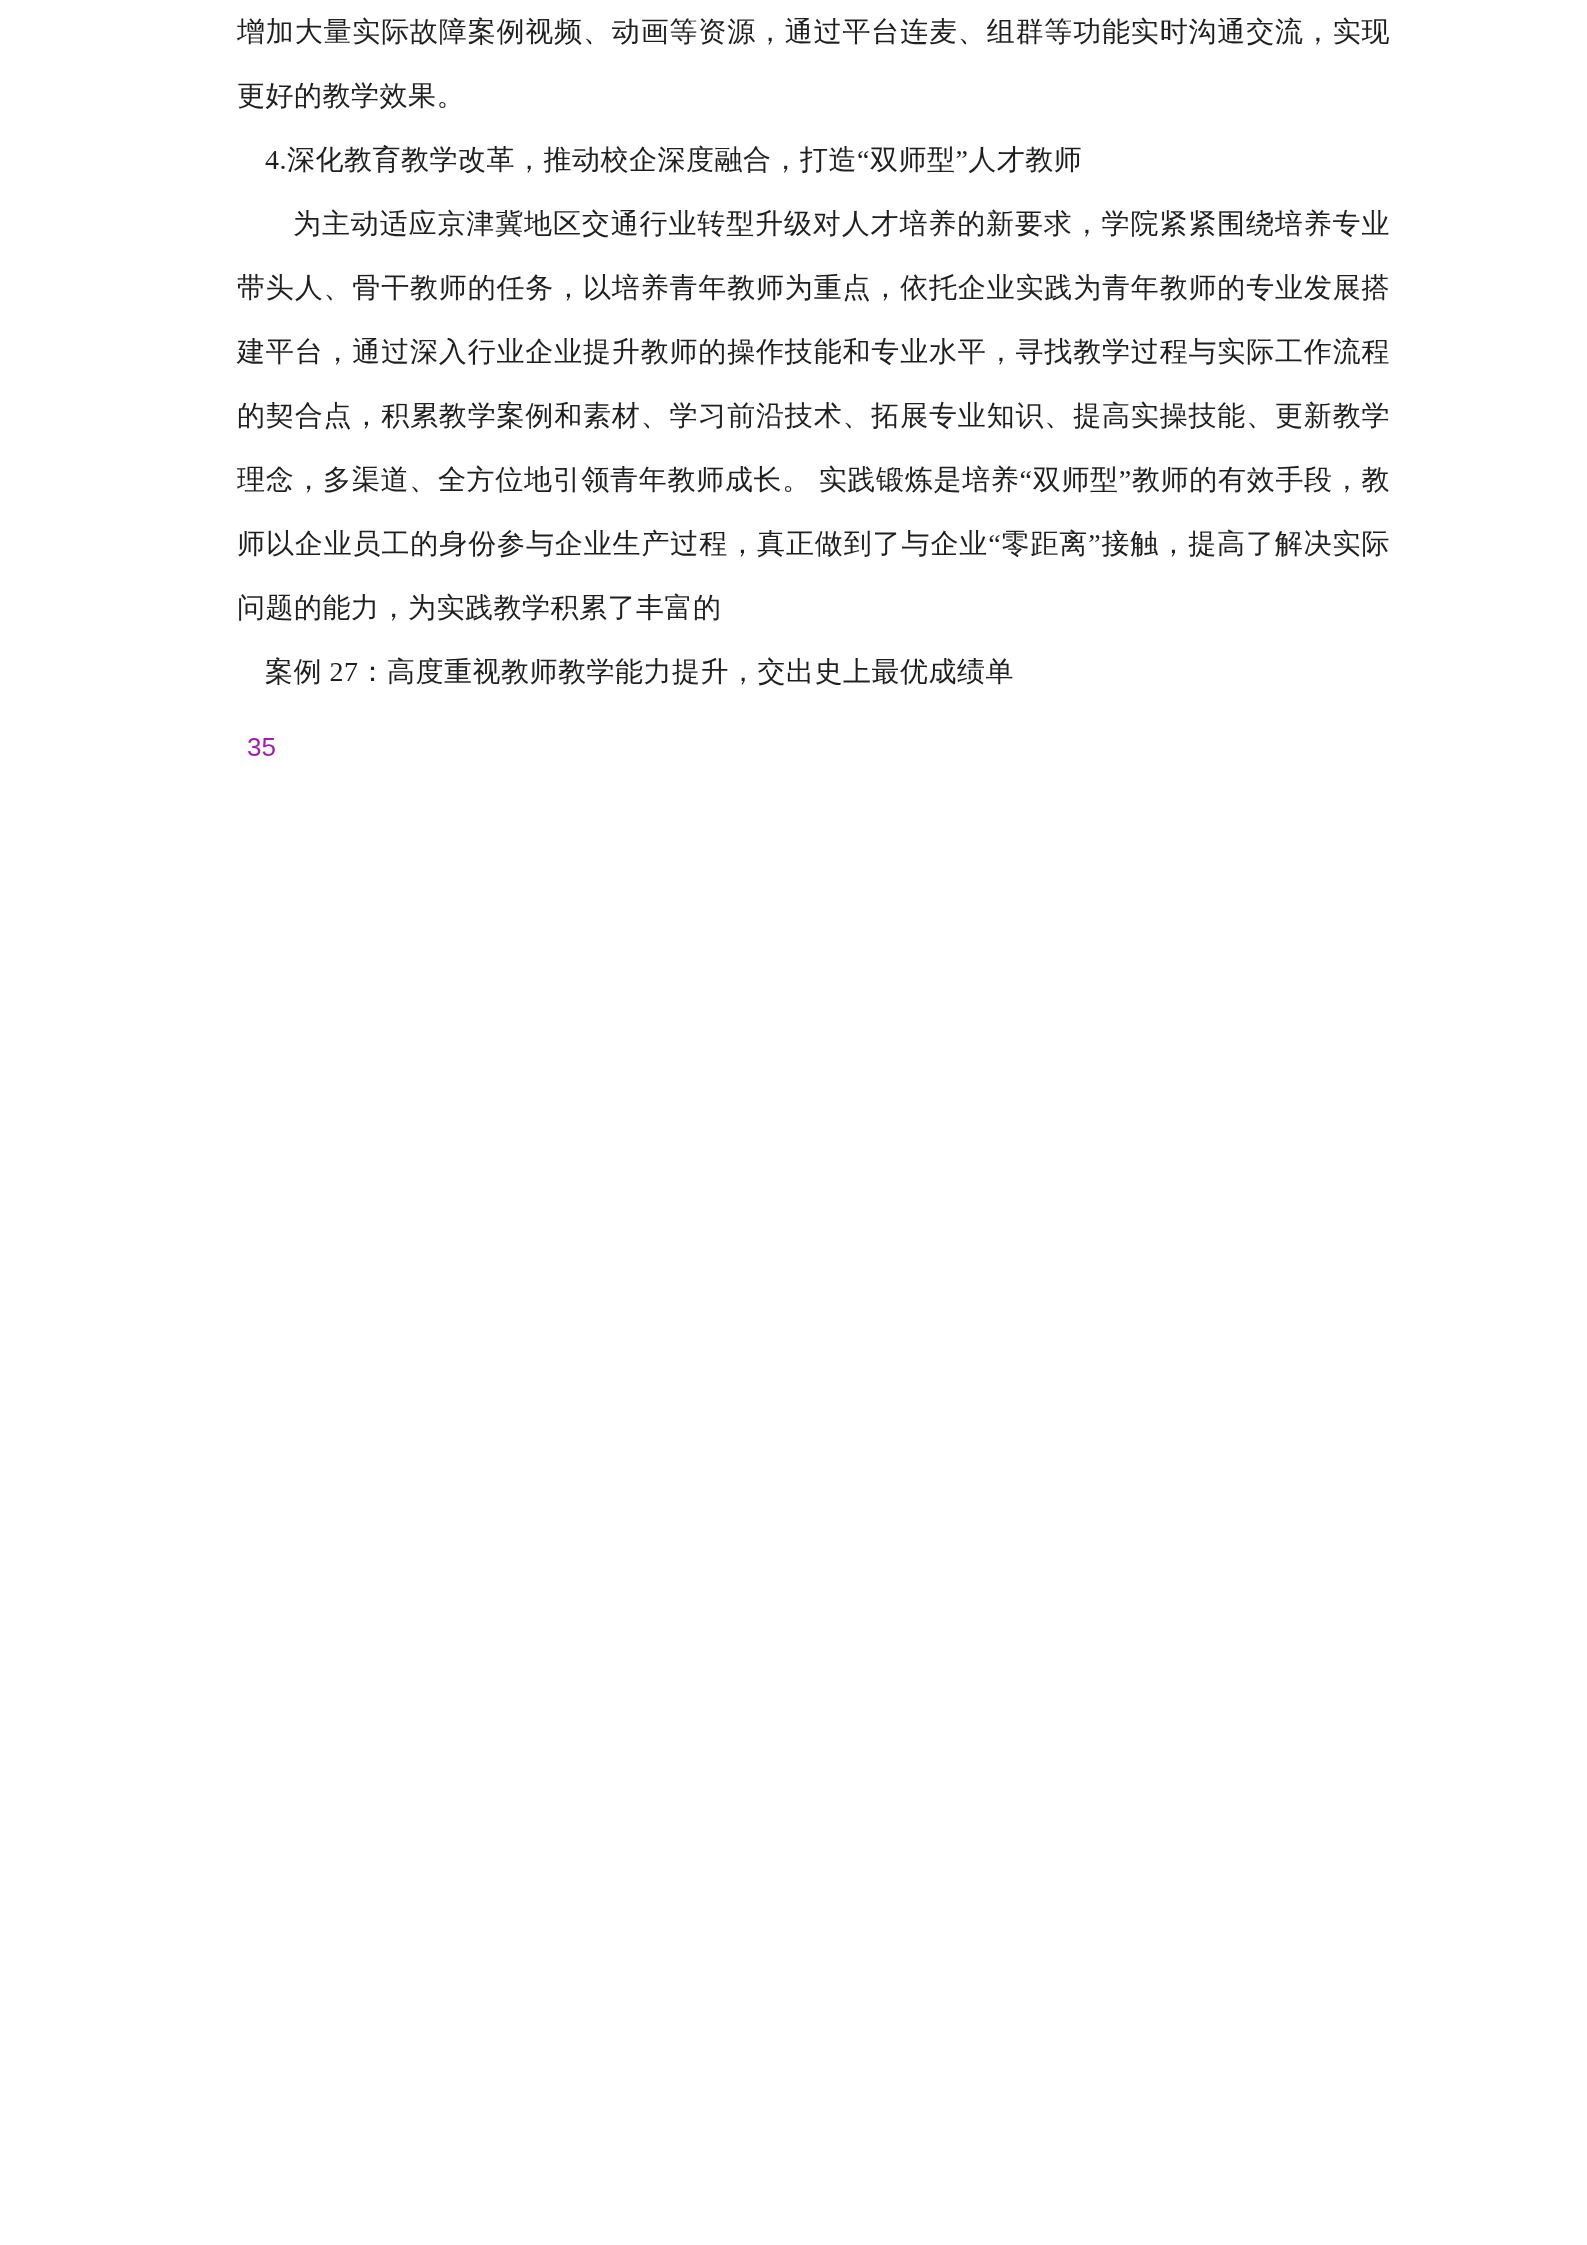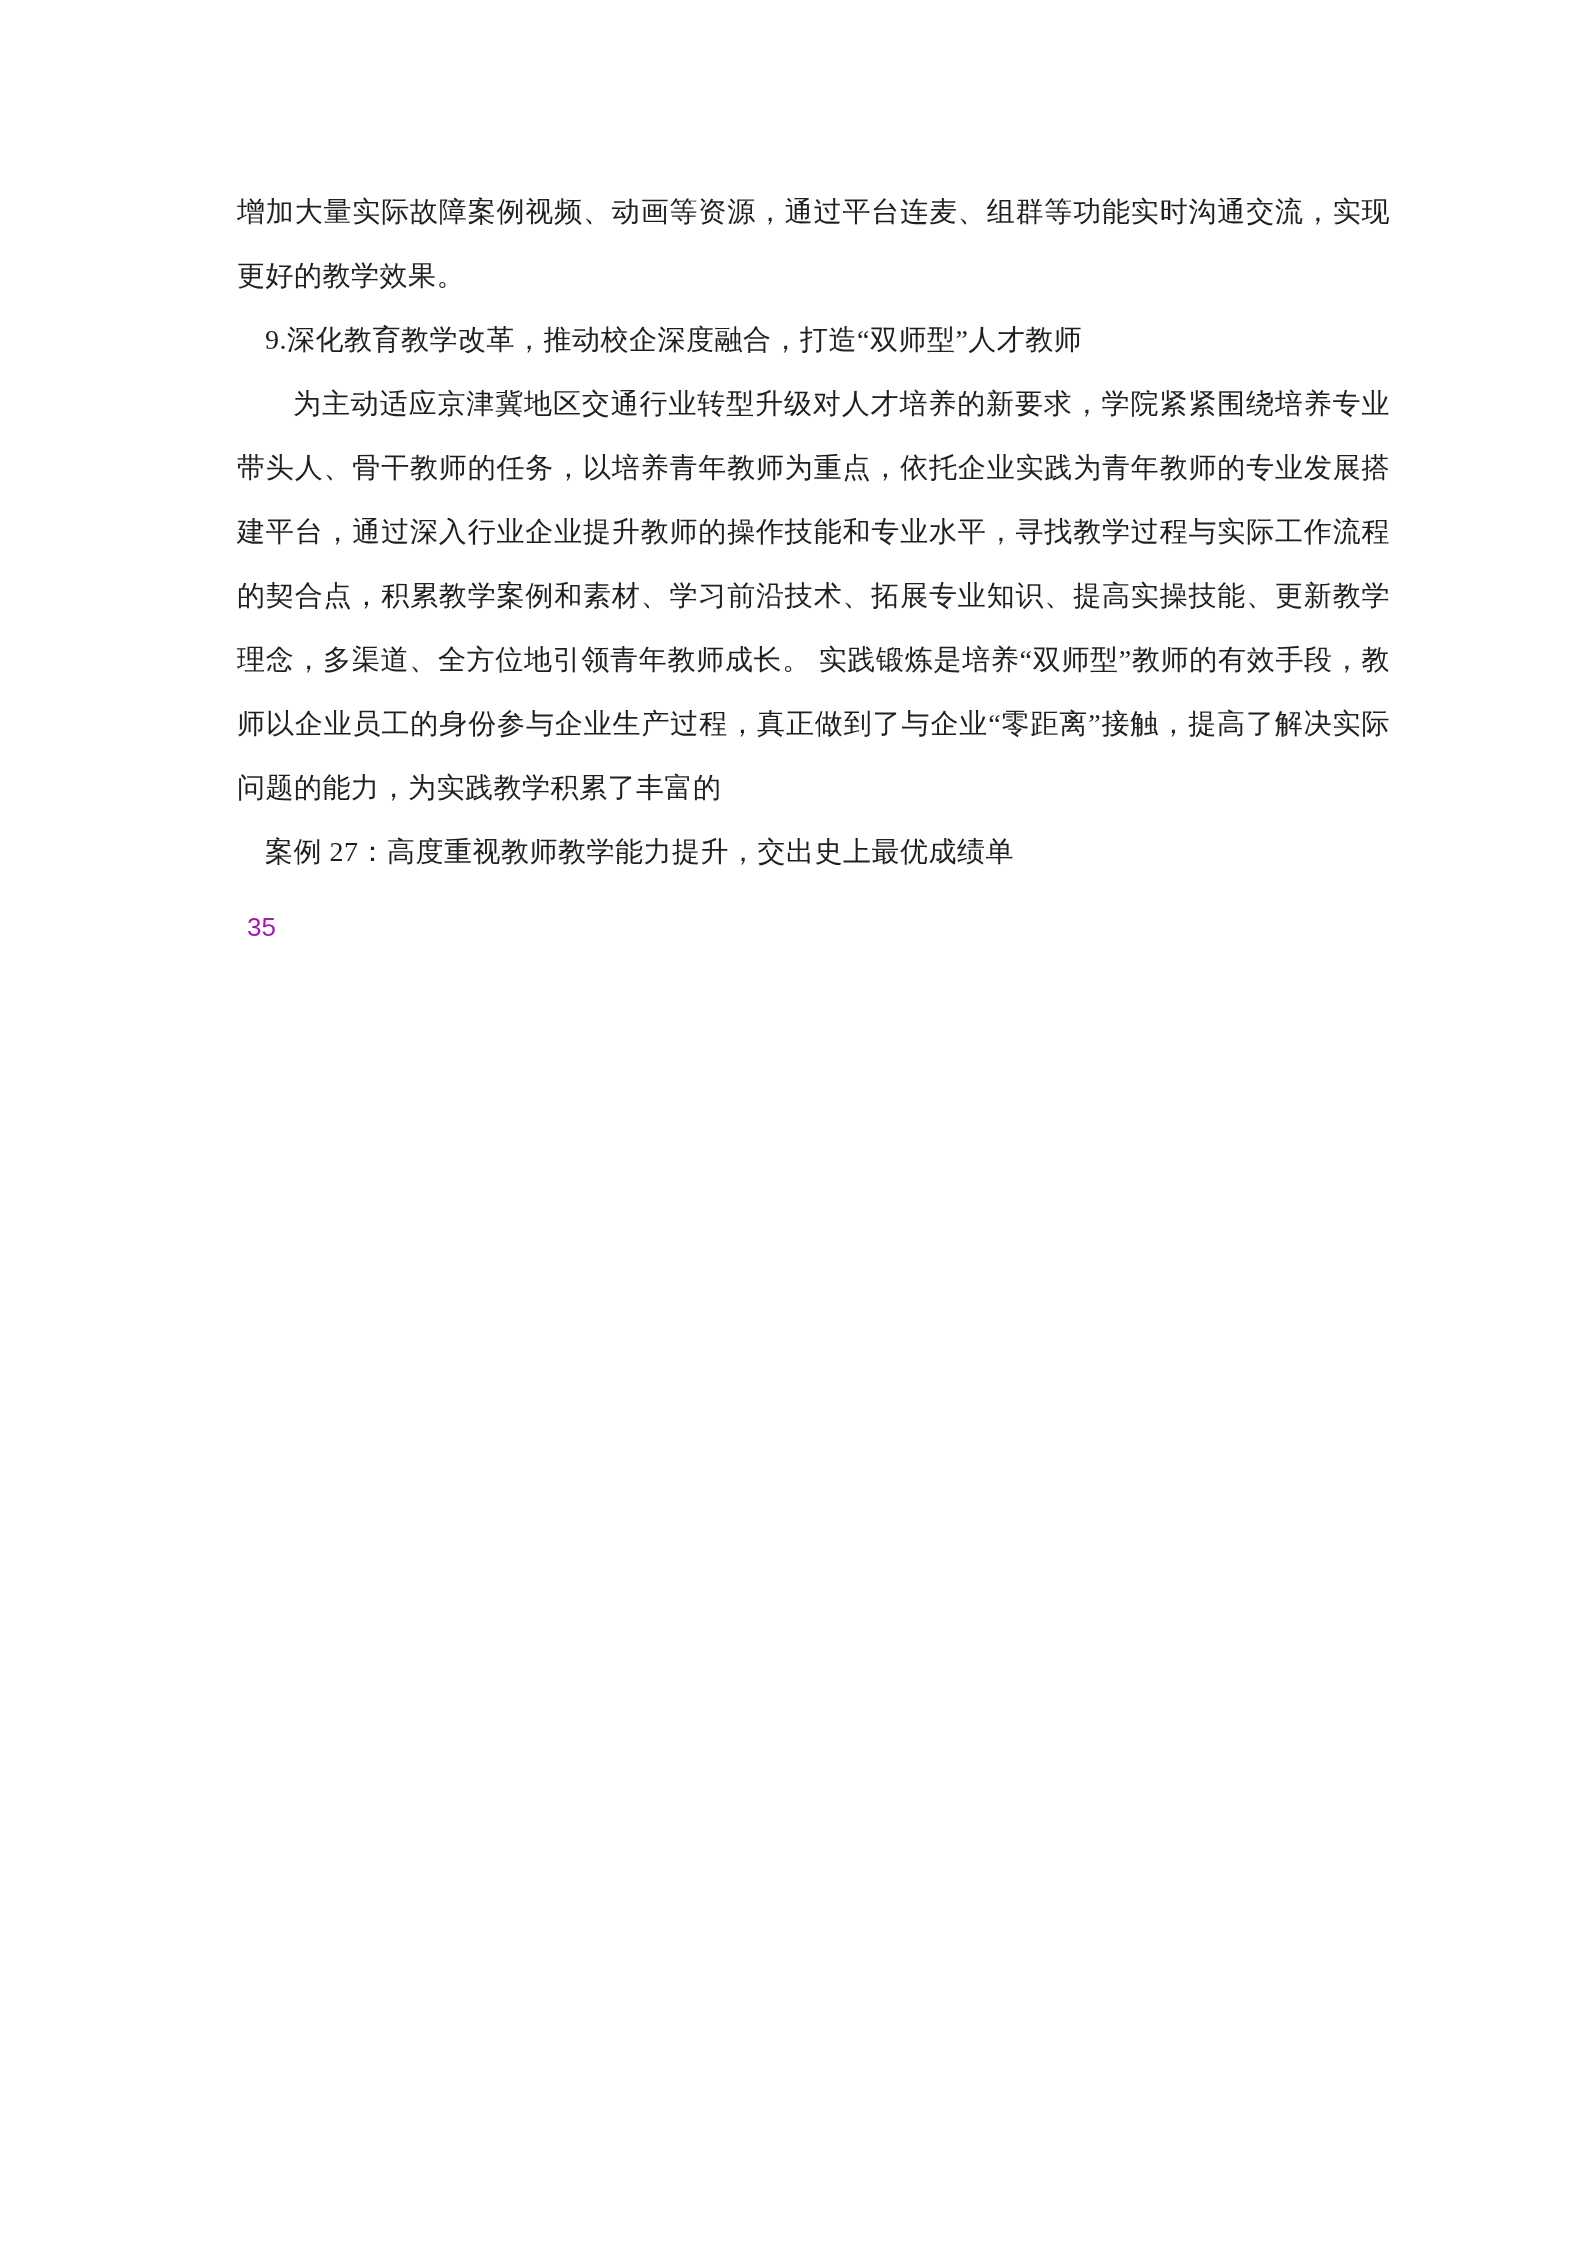--- a/index.html
+++ b/index.html
@@ -6,21 +6,20 @@
     margin: 0;
     padding: 0;
     background: #ffffff;
   }
   .page {
     position: relative;
     width: 1587px;
     height: 2245px;
     background: #ffffff;
     box-sizing: border-box;
-    padding-top: 180px;
     overflow: hidden;
     font-family: "Liberation Serif", "DejaVu Serif", serif;
     color: #1f1f1f;
   }
   .text-block {
     width: 1153px;
     margin-left: 237px;
   }
   .text-block p {
     margin: 0;
@@ -47,21 +46,21 @@
     color: #a21caf;
   }
 </style>
 </head>
 <body>
 
 <div class="page">
   <div class="text-block">
     <p class="p-intro">增加大量实际故障案例视频、动画等资源，通过平台连麦、组群等功能实时沟通交流，实现更好的教学效果。</p>
 
-    <p class="h-section">9.深化教育教学改革，推动校企深度融合，打造“双师型”人才教师</p>
+    <p class="h-section">4.深化教育教学改革，推动校企深度融合，打造“双师型”人才教师</p>
 
     <p class="p-b">为主动适应京津冀地区交通行业转型升级对人才培养的新要求，学院紧紧围绕培养专业带头人、骨干教师的任务，以培养青年教师为重点，依托企业实践为青年教师的专业发展搭建平台，通过深入行业企业提升教师的操作技能和专业水平，寻找教学过程与实际工作流程的契合点，积累教学案例和素材、学习前沿技术、拓展专业知识、提高实操技能、更新教学理念，多渠道、全方位地引领青年教师成长。 实践锻炼是培养“双师型”教师的有效手段，教师以企业员工的身份参与企业生产过程，真正做到了与企业“零距离”接触，提高了解决实际问题的能力，为实践教学积累了丰富的</p>
 
 
 
     <p class="h-case">案例 27：高度重视教师教学能力提升，交出史上最优成绩单</p>
 
   </div>
 
   <div class="footer">35</div>

